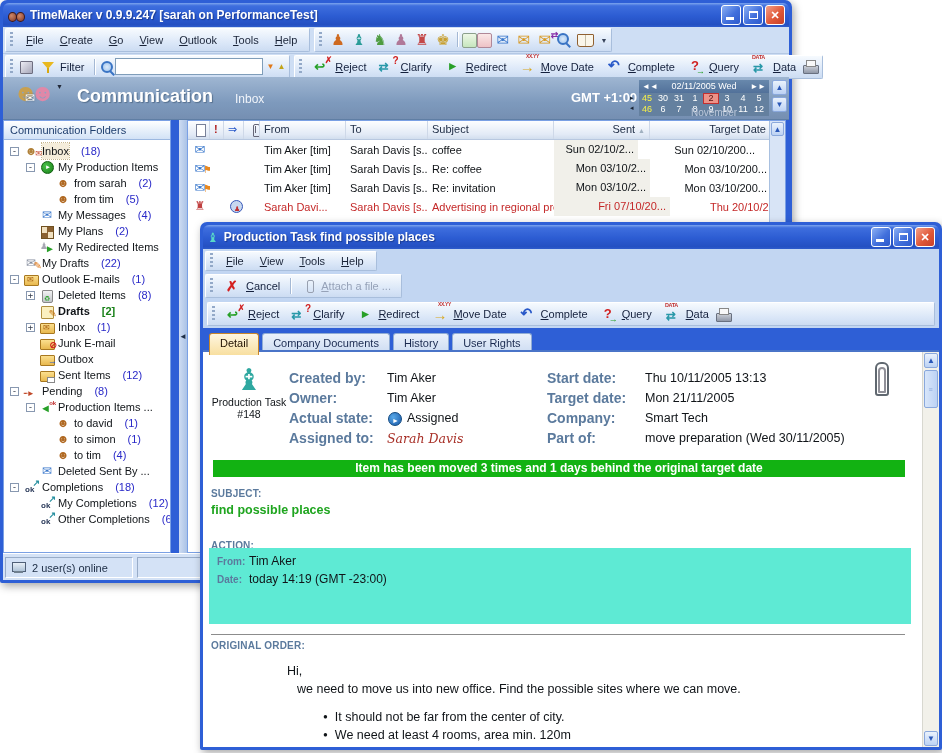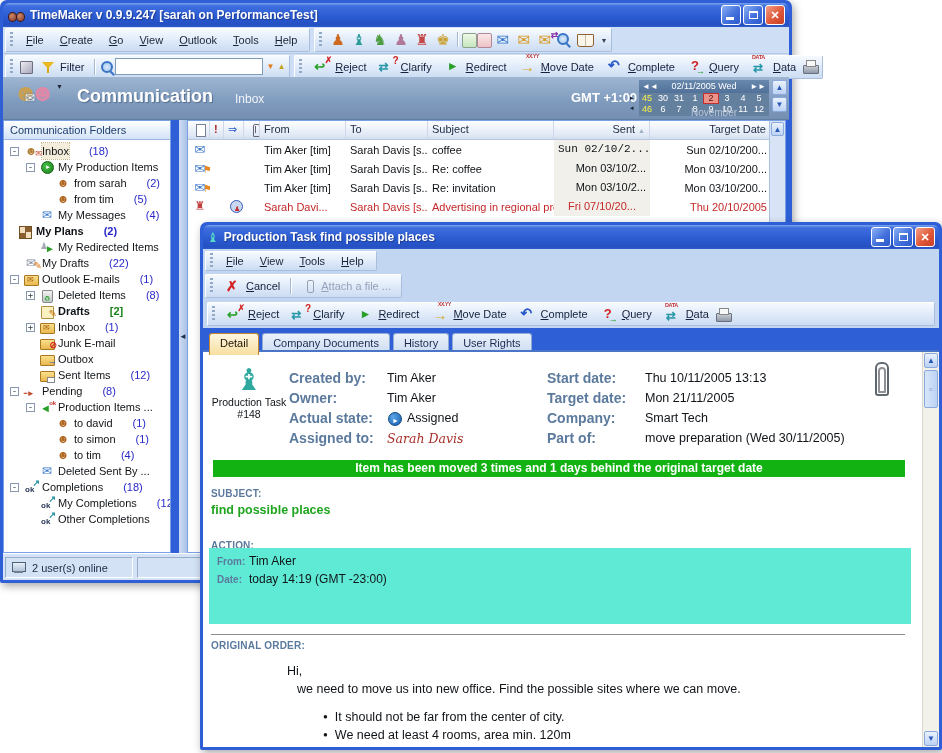--- a/index.html
+++ b/index.html
@@ -144,21 +144,21 @@
   #tree { padding-top:3px; }
   .titem { height:16px; line-height:16px; font-size:11px; color:#101418; white-space:nowrap;
       display:flex; align-items:center; }
   .exp { display:inline-flex; align-items:center; justify-content:center; width:9px; height:9px; flex:none;
       border:1px solid #8898B0; background:#fff; color:#384050; font-size:9px; line-height:7px;
       margin-right:4px; font-family:"DejaVu Sans Mono",monospace; }
   .noexp { width:13px; flex:none; }
   .tlabel { margin-left:3px; }
   .tlabel.sel { background:#F5EDDB; outline:1px dotted #C8B890; }
   .tlabel.b { font-weight:bold; }
-  .cnt { margin-left:20px; color:#2828C8; }
+  .cnt { margin-left:12px; color:#2828C8; }
   .cnt.green { color:#188018; font-weight:bold; }
 
   .ic-inbox::before { content:"☻"; color:#B08038; font-size:12px; }
   .ic-inbox::after { content:"✉"; position:absolute; right:-3px; bottom:-2px; font-size:8px; color:#C84830; }
   .ic-prod::before { content:""; position:absolute; left:2px; top:1px; width:11px; height:11px;
       border-radius:50%; background:radial-gradient(circle at 35% 35%,#48C048,#188018); border:1px solid #106010; }
   .ic-prod::after { content:"►"; position:absolute; left:6px; top:0px; font-size:6px; color:#fff; }
   .ic-person::before { content:"☻"; color:#B06820; font-size:12px; }
   .ic-plans::before { content:""; position:absolute; left:2px; top:2px; width:11px; height:11px;
       border:1px solid #705020; background:conic-gradient(#8A6030 0 25%,#F0E0C0 0 50%,#8A6030 0 75%,#F0E0C0 0); }
@@ -463,21 +463,21 @@
             <span class="ic ic-person"></span>
             <span class="tlabel">from tim</span>
             <span class="cnt">(5)</span>
           </div>
           <div class="titem" style="padding-left: 22px;">
             <span class="noexp"></span>
             <span class="ic ic-mail-blue"></span>
             <span class="tlabel">My Messages</span>
             <span class="cnt">(4)</span>
           </div>
-          <div class="titem" style=" font-weight: bold;">
+          <div class="titem" style="padding-left: 22px;">
             <span class="noexp"></span>
             <span class="ic ic-plans"></span>
             <span class="tlabel">My Plans</span>
             <span class="cnt">(2)</span>
           </div>
           <div class="titem" style="padding-left: 22px;">
             <span class="noexp"></span>
             <span class="ic ic-redirect"></span>
             <span class="tlabel">My Redirected Items</span>
           </div>
@@ -599,21 +599,21 @@
         </div>
       <div id="list-rows">
           <div class="lrow">
             <div class="rc" style="width: 22px;"><span class="ic ic-mail-lg"></span></div>
             <div class="rc" style="width: 14px;"></div>
             <div class="rc" style="width: 20px;"></div>
             <div class="rc" style="width: 16px;"></div>
             <div class="rc" style="width: 86px;">Tim Aker [tim]</div>
             <div class="rc" style="width: 82px;">Sarah Davis [s...</div>
             <div class="rc" style="width: 126px;">coffee</div>
-            <div class="rc r-right shade" style="width: 96px; font-family: Liberation Mono, monospace;">Sun 02/10/2...</div>
+            <div class="rc r-right shade" style="width: 84px;">Sun 02/10/2...</div>
             <div class="rc r-right" style="width: 121px;">Sun 02/10/200...</div>
           </div>
           <div class="lrow">
             <div class="rc" style="width: 22px;"><span class="ic ic-mail-flag"></span></div>
             <div class="rc" style="width: 14px;"></div>
             <div class="rc" style="width: 20px;"></div>
             <div class="rc" style="width: 16px;"></div>
             <div class="rc" style="width: 86px;">Tim Aker [tim]</div>
             <div class="rc" style="width: 82px;">Sarah Davis [s...</div>
             <div class="rc" style="width: 126px;">Re: coffee</div>
@@ -632,21 +632,21 @@
             <div class="rc r-right" style="width: 121px;">Mon 03/10/200...</div>
           </div>
           <div class="lrow red">
             <div class="rc" style="width: 22px;"><span class="ic ic-rook"></span></div>
             <div class="rc" style="width: 14px;"></div>
             <div class="rc" style="width: 20px;"><span class="ic ic-badge"></span></div>
             <div class="rc" style="width: 16px;"></div>
             <div class="rc" style="width: 86px;">Sarah Davi...</div>
             <div class="rc" style="width: 82px;">Sarah Davis [s...</div>
             <div class="rc" style="width: 126px;">Advertising in regional press [N...</div>
-            <div class="rc r-right shade" style="width: 96px; text-align: center;">Fri 07/10/20...</div>
+            <div class="rc r-right shade" style="width: 116px;">Fri 07/10/20...</div>
             <div class="rc r-right" style="width: 121px;">Thu 20/10/2005</div>
           </div>
         </div>
       <div id="list-scroll">
         <div class="sbtn">▲</div>
       </div>
     </div>
 
     <div id="statusbar">
       <div class="sb-sec" style="left:2px;width:128px;">

